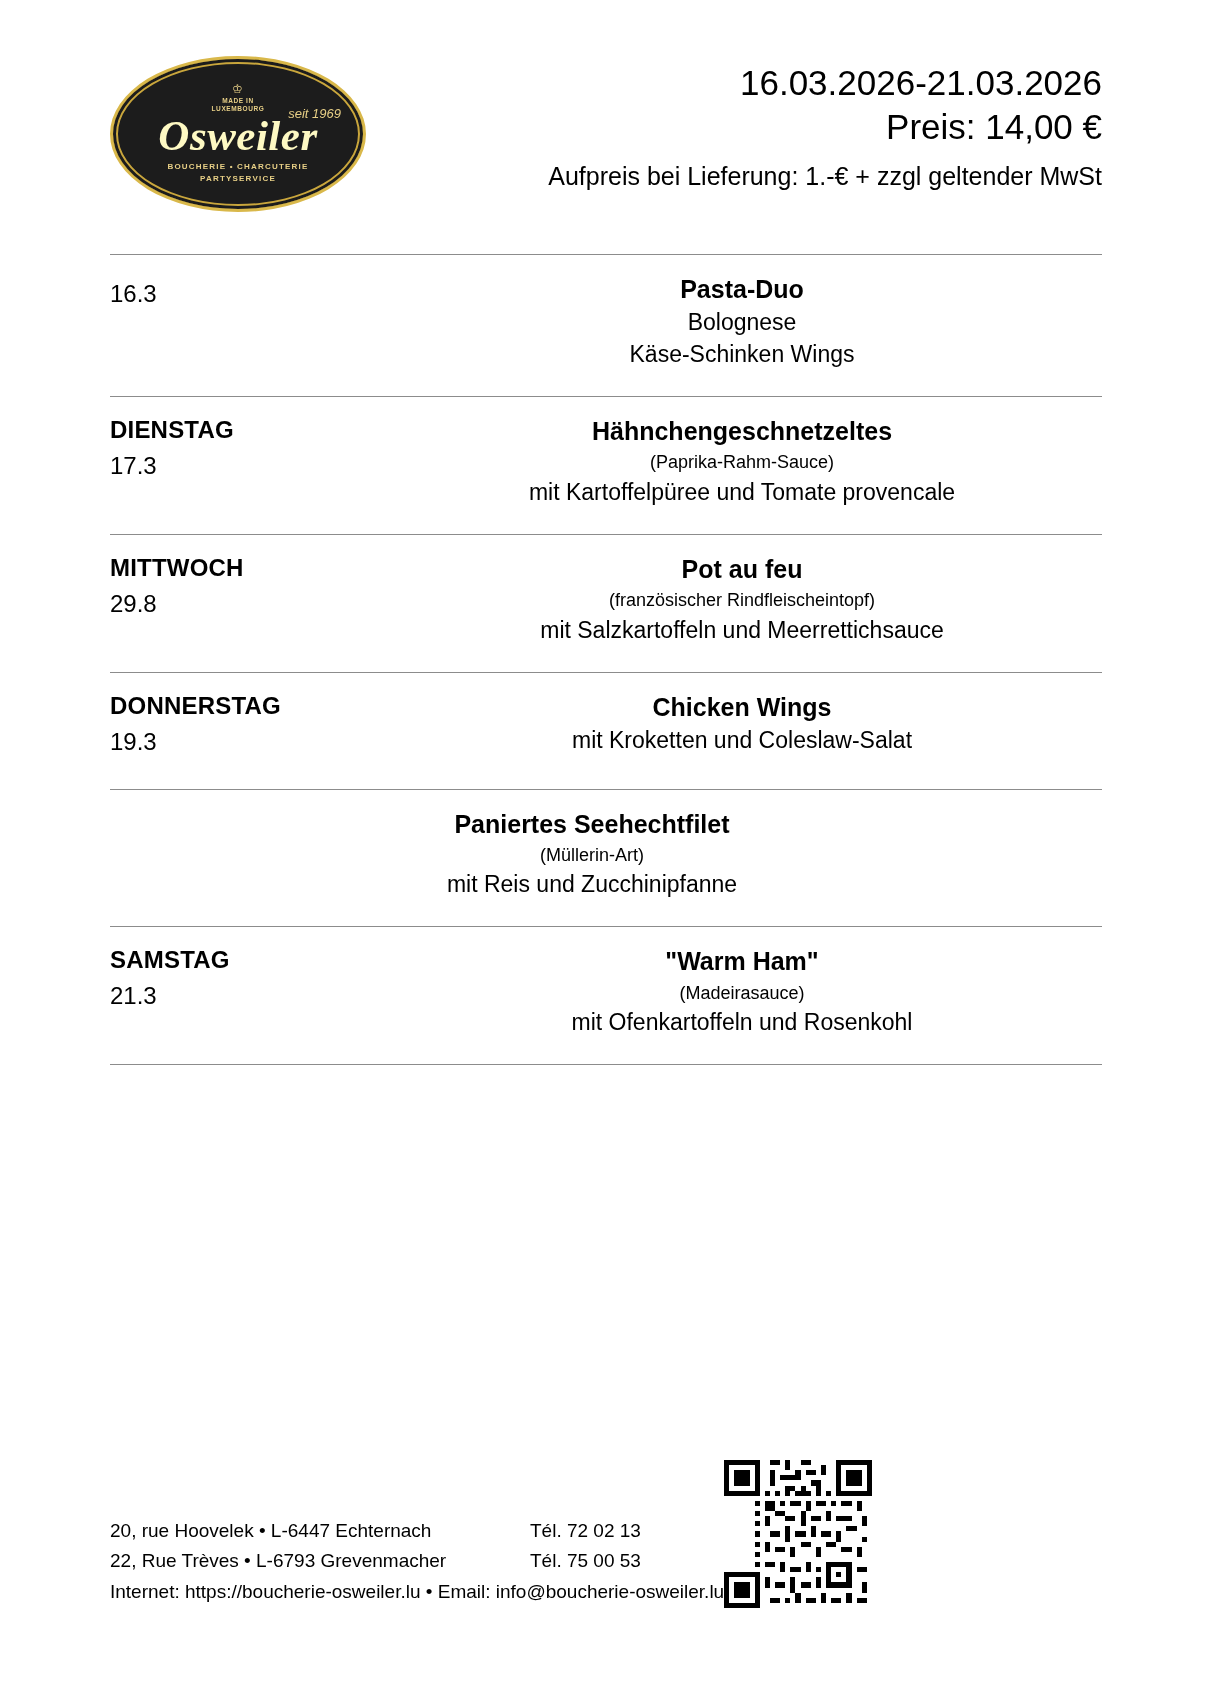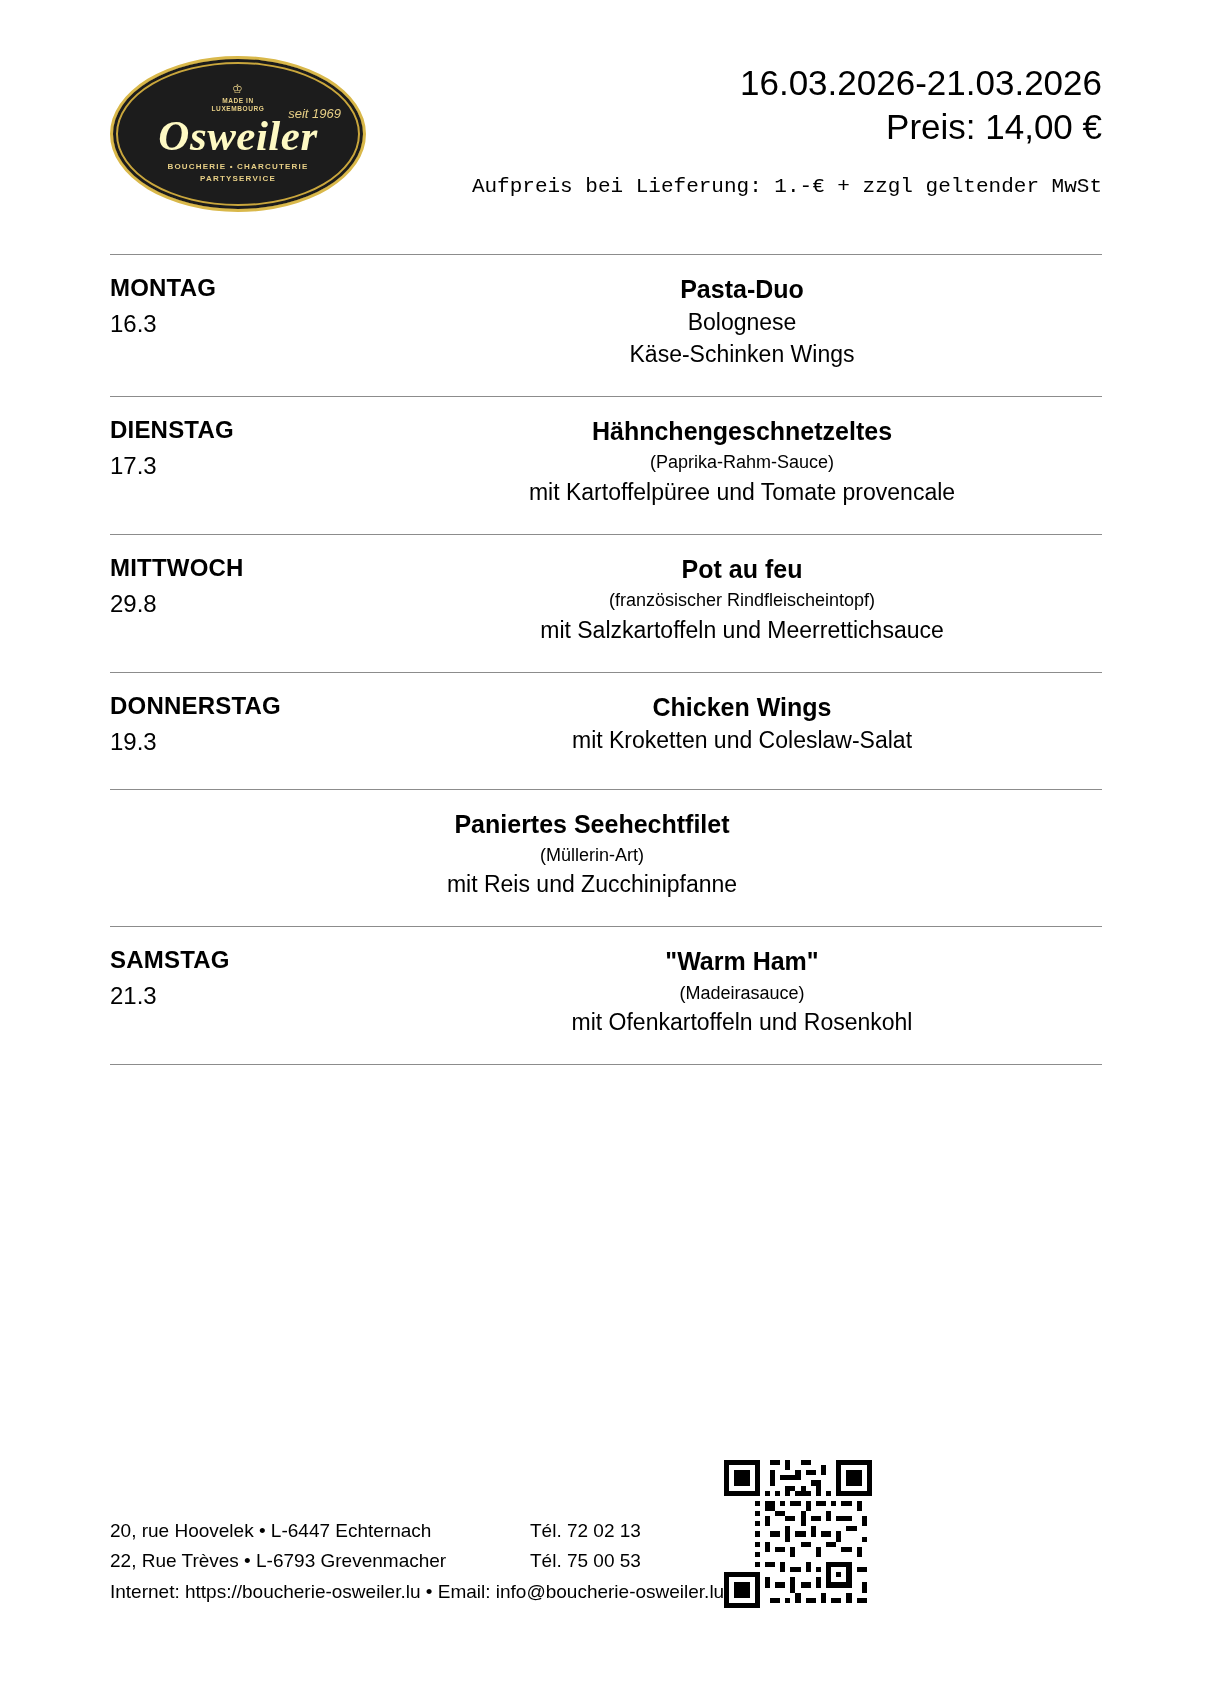--- a/index.html
+++ b/index.html
@@ -107,24 +107,23 @@
     font-size: 35px;
     line-height: 1.2;
     margin-top: 4px;
   }
   .price {
     font-size: 35px;
     line-height: 1.2;
     margin-top: 2px;
   }
   .surcharge {
-    font-size: 21px;
+    font-size: 25px;
     line-height: 1.3;
-    margin-top: 25px;
-    font-family: Liberation Mono, monospace;
+    margin-top: 12px;
   }
 
   
   .menu {
     margin-top: 42px;
   }
   .rule {
     border-top: 1px solid #8c8c8c;
     height: 0;
   }
@@ -235,21 +234,20 @@
       <div class="price">Preis: 14,00 €</div>
       <div class="surcharge">Aufpreis bei Lieferung: 1.-€ + zzgl geltender MwSt</div>
     </div>
   </div>
 
   <div class="menu">
 
     <div class="rule"></div>
     <div class="day-row">
       <div class="day-col">
-        <div class="day-name">MONTAG</div>
         <div class="day-date">16.3</div>
       </div>
       <div class="dish-col">
         <div class="dish-title">Pasta-Duo</div>
         <div class="dish-line">Bolognese</div>
         <div class="dish-line">Käse-Schinken Wings</div>
       </div>
     </div>
 
     <div class="rule"></div>

